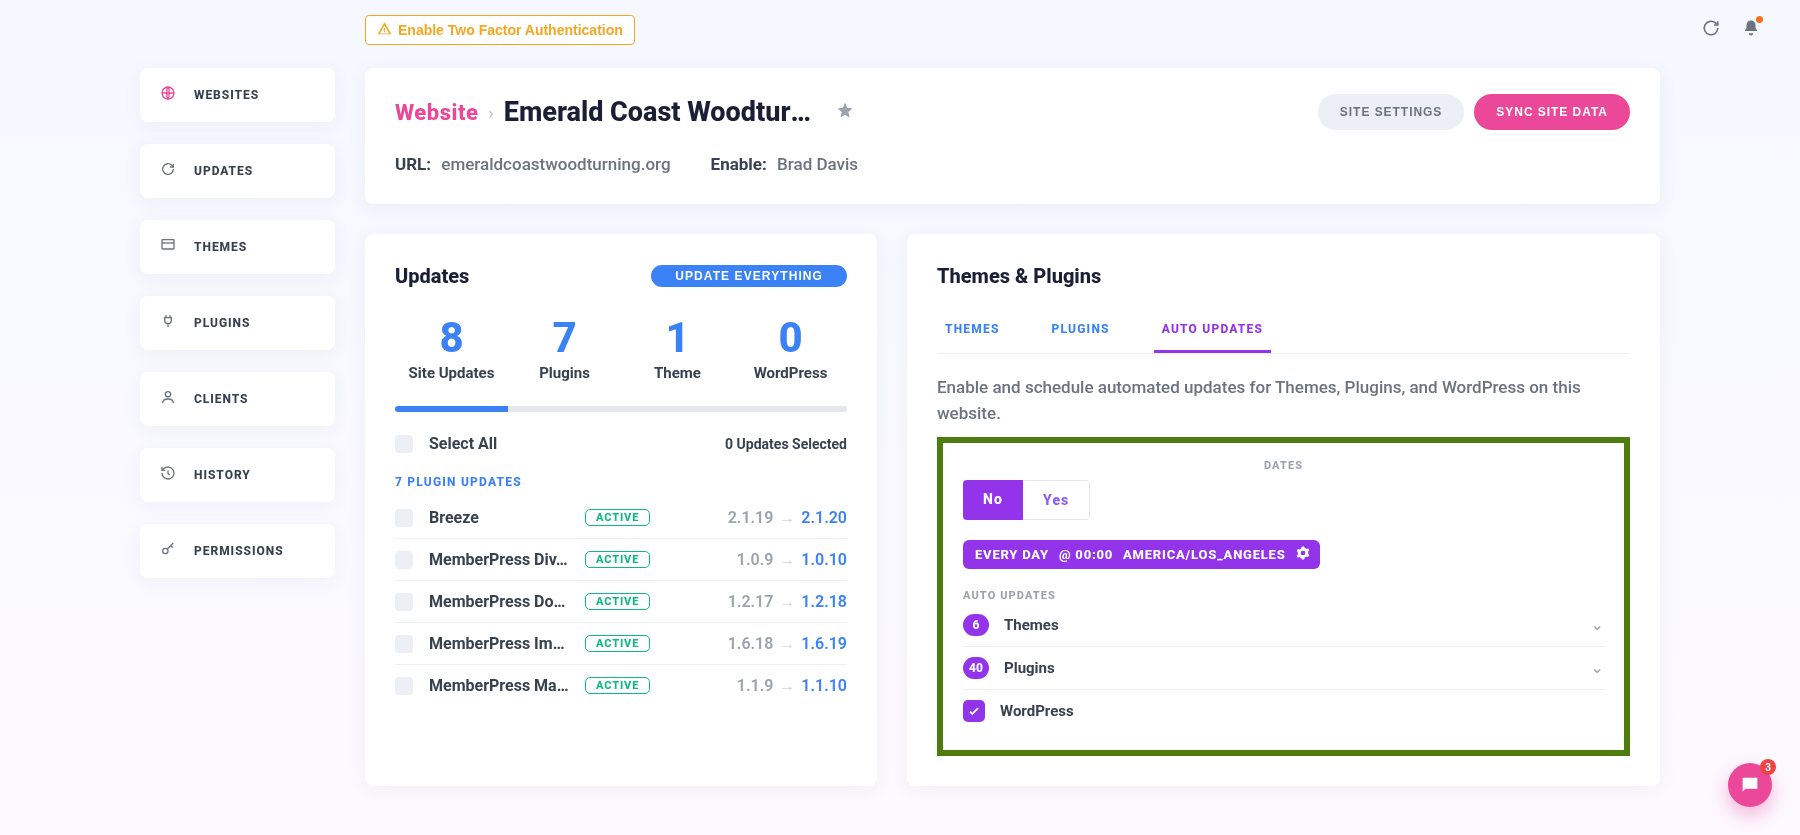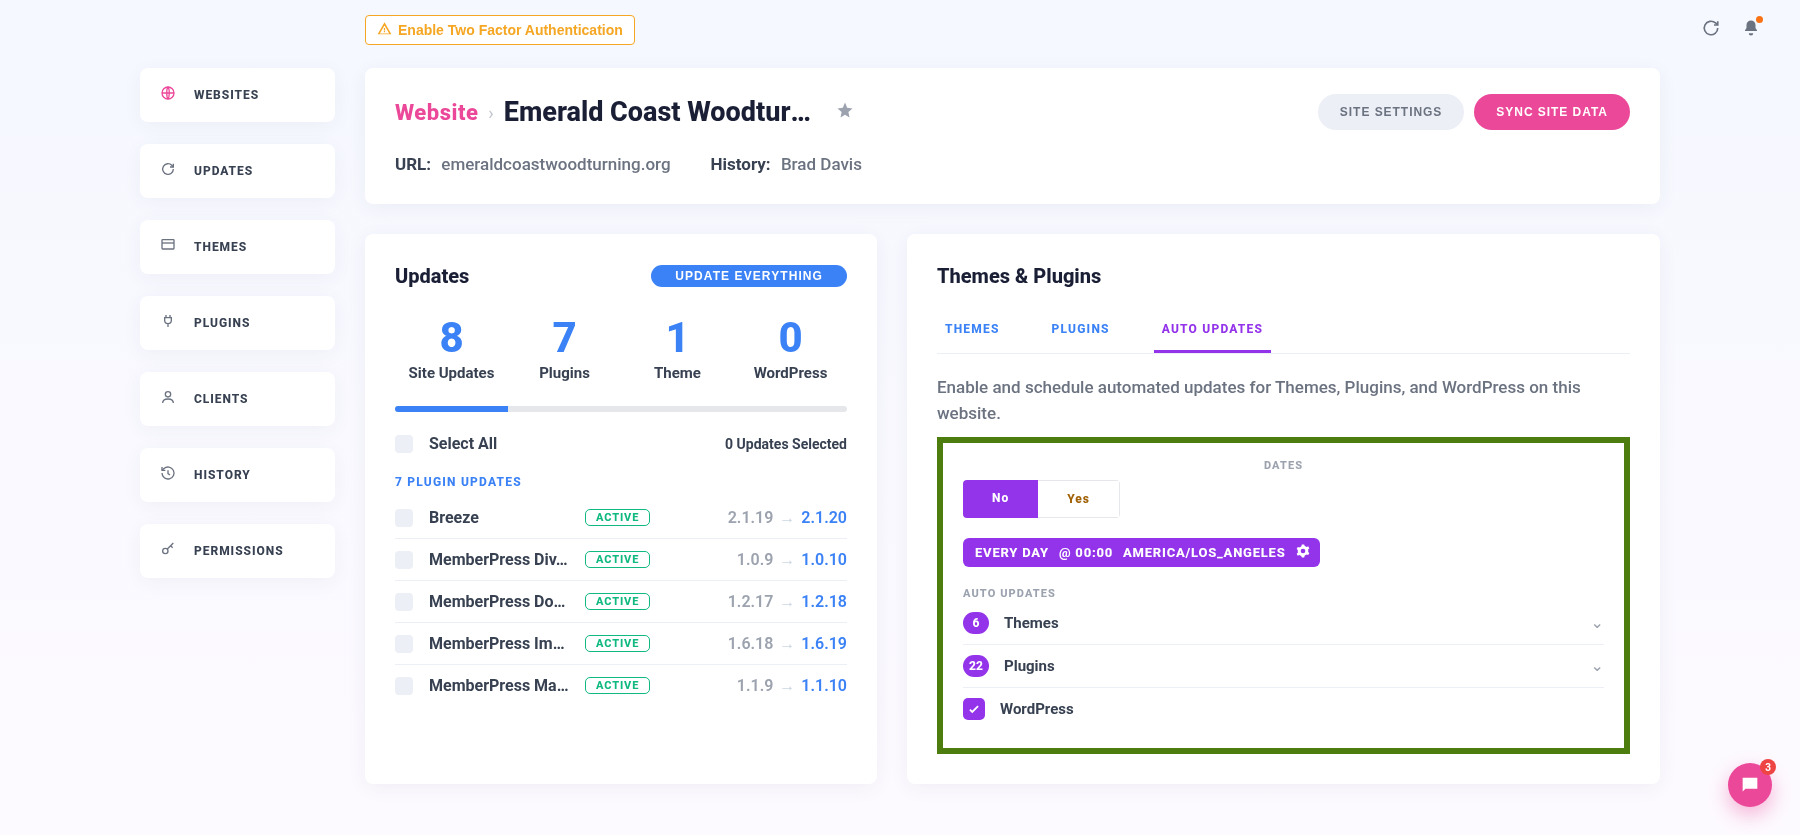--- a/index.html
+++ b/index.html
@@ -130,23 +130,23 @@
   .ver-new { color:#3b82f6;}
   .arrow { color:#cbd5e1;}
   
   .tabs { display:flex; gap:36px; border-bottom:1px solid #eceff5; margin-top:22px;}
   .tab { padding:12px 8px 14px; font-weight:800; font-size:12px; letter-spacing:.1em; text-transform:uppercase; color:#3b82f6; cursor:pointer;}
   .tab.active { color:#9333ea; border-bottom:3px solid #9333ea;}
   .sub-desc { color:#6b7280; font-size:17px; line-height:1.55; font-weight:500; margin-top:20px;}
   .highlight-box { border:6px solid #4d7c0f; padding:16px 20px 18px; margin-top:10px;}
   .field-label { text-transform:uppercase; letter-spacing:.1em; font-size:11px; color:#9ca3af; font-weight:800; margin-bottom:8px;}
   .toggle-segment { display:inline-flex; border-radius:4px; overflow:hidden;}
-  .seg { padding:11px 29px; font-weight:800; font-size:12px; letter-spacing:.08em; cursor:pointer;}
+  .seg { padding:11px 20px; font-weight:800; font-size:14px; letter-spacing:.08em; cursor:pointer;}
   .seg-a { background:#9333ea; color:#fff;}
-  .seg-b { background:#fff; color:#a16207; border:1px solid #e5e7eb; border-left:none;}
+  .seg-b { background:#fff; color:#8b5cf6; border:1px solid #e5e7eb; border-left:none;}
   .schedule-chip {
     display:inline-flex; align-items:center; gap:10px;
     background:#9333ea; color:#fff; border-radius:6px;
     padding:6px 10px 6px 12px; font-weight:800; font-size:13px; letter-spacing:.06em;
     margin-top:20px; text-transform:uppercase;
   }
   .schedule-chip .gear { cursor:pointer;}
   .au-label { text-transform:uppercase; letter-spacing:.1em; font-size:11px; color:#9ca3af; font-weight:800; margin-top:20px; margin-bottom:2px;}
   .au-row { display:flex; align-items:center; gap:15px; padding:10px 0; border-bottom:1px solid #eceff5;}
   .au-row:last-child { border-bottom:none;}
@@ -257,21 +257,21 @@
           <button class="btn-round btn-grey">Site Settings</button>
           <button class="btn-round btn-pink">Sync Site Data</button>
         </div>
       </div>
       <div class="meta-row">
         <div>
           <span class="meta-label">URL:</span>
           <span class="meta-val">emeraldcoastwoodturning.org</span>
         </div>
         <div>
-          <span class="meta-label">History:</span>
+          <span class="meta-label">Enable:</span>
           <span class="meta-val">Brad Davis</span>
         </div>
       </div>
     </section>
 
     <div class="cols">
       <section class="cardbox col-left">
         <div class="updates-head">
           <h2 class="card-title">Updates</h2>
           <button class="btn-blue">Update Everything</button>
@@ -387,21 +387,21 @@
             </span>
           </div>
 
           <div class="au-label">Auto Updates</div>
           <div class="au-row">
             <span class="pill">6</span>
             <span class="row-label">Themes</span>
             <span class="chev">⌄</span>
           </div>
           <div class="au-row">
-            <span class="pill">22</span>
+            <span class="pill">40</span>
             <span class="row-label">Plugins</span>
             <span class="chev">⌄</span>
           </div>
           <div class="au-row">
             <span class="chkbox-p">
               <svg width="14" height="14" viewBox="0 0 24 24" fill="none" stroke="currentColor" stroke-width="3">
                   <path d="M5 13l4 4L19 7"></path>
                 </svg>
             </span>
             <span class="row-label">WordPress</span>

